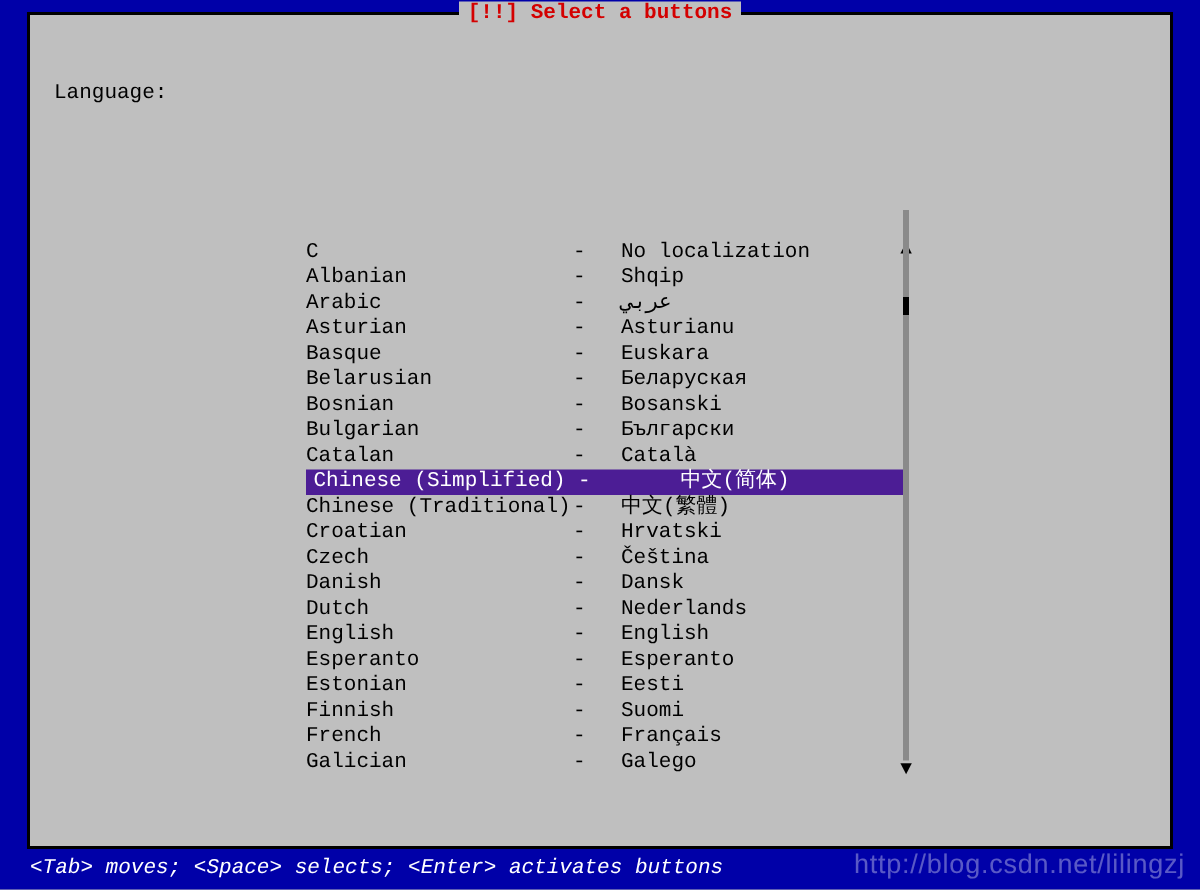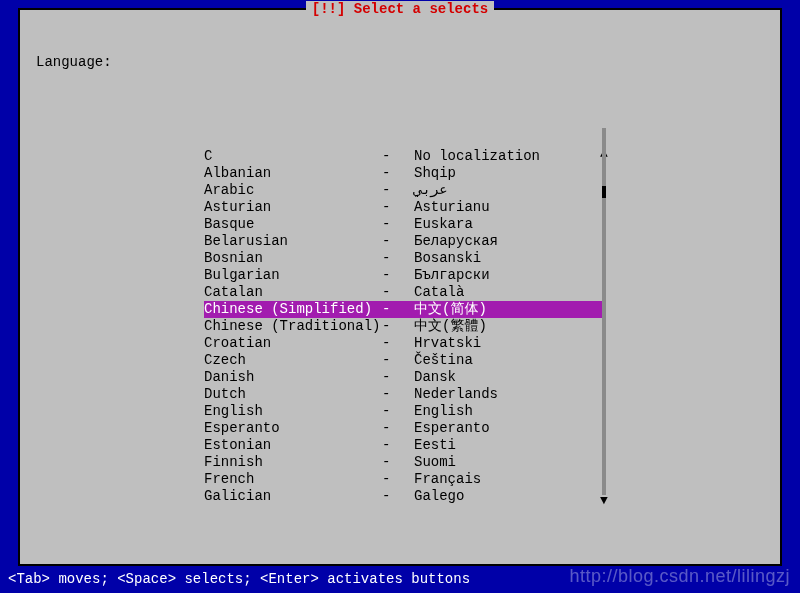--- a/index.html
+++ b/index.html
@@ -33,31 +33,31 @@
     background: #bfbfbf;
     color: #d40000;
     padding: 0 6px;
     font-weight: bold;
   }
   .content {
     padding: 12px 16px 0 16px;
     white-space: pre-wrap;
   }
   .instructions { margin-bottom: 14px; line-height: 17px; }
-  .label { margin-bottom: 14px; }
+  .label { margin-bottom: 26px; }
   .list-area {
     position: relative;
     margin-left: 168px;
     width: 400px;
   }
   .list {
     line-height: 17px;
   }
   .row { display: flex; white-space: pre; cursor: pointer; }
-  .row.selected { background: #a21caf; color: #fff; }
+  .row.selected { background: #4c1d95; color: #fff; text-align: center; }
   .lang-en { width: 178px; display: inline-block; }
   .sep { width: 32px; display: inline-block; }
   .lang-native { width: 152px; display: inline-block; }
   .scrollbar {
     position: absolute;
     left: 396px;
     top: 0;
     width: 8px;
     height: 391px;
   }
@@ -84,39 +84,40 @@
     top: 70px;
     height: 12px;
   }
   .status-bar {
     position: absolute;
     left: 0;
     bottom: 6px;
     width: 100%;
     color: #fff;
     font-size: 14px;
-    padding-left: 8px;
+    padding-left: 20px;
+    font-style: italic;
   }
   .watermark {
     position: absolute;
     right: 10px;
     bottom: 6px;
     color: rgba(255,255,255,0.35);
     font-family: Arial, sans-serif;
     font-size: 18px;
     letter-spacing: 0.5px;
     margin-left: 32px;
   }
 </style>
 </head>
 <body>
 
 <div class="dialog">
   <div class="title-bar">
-    <span class="title-text">[!!] Select a selects</span>
+    <span class="title-text">[!!] Select a buttons</span>
   </div>
   <div class="content">
     <div class="label">Language:</div>
     <div class="list-area">
       <div class="list" id="lang-list"><div class="row"><span class="lang-en">C</span><span class="sep">-  </span><span class="lang-native">No localization</span></div><div class="row"><span class="lang-en">Albanian</span><span class="sep">-  </span><span class="lang-native">Shqip</span></div><div class="row"><span class="lang-en">Arabic</span><span class="sep">-  </span><span class="lang-native">عربي</span></div><div class="row"><span class="lang-en">Asturian</span><span class="sep">-  </span><span class="lang-native">Asturianu</span></div><div class="row"><span class="lang-en">Basque</span><span class="sep">-  </span><span class="lang-native">Euskara</span></div><div class="row"><span class="lang-en">Belarusian</span><span class="sep">-  </span><span class="lang-native">Беларуская</span></div><div class="row"><span class="lang-en">Bosnian</span><span class="sep">-  </span><span class="lang-native">Bosanski</span></div><div class="row"><span class="lang-en">Bulgarian</span><span class="sep">-  </span><span class="lang-native">Български</span></div><div class="row"><span class="lang-en">Catalan</span><span class="sep">-  </span><span class="lang-native">Català</span></div><div class="row selected"><span class="lang-en">Chinese (Simplified)</span><span class="sep">-  </span><span class="lang-native">中文(简体)</span></div><div class="row"><span class="lang-en">Chinese (Traditional)</span><span class="sep">-  </span><span class="lang-native">中文(繁體)</span></div><div class="row"><span class="lang-en">Croatian</span><span class="sep">-  </span><span class="lang-native">Hrvatski</span></div><div class="row"><span class="lang-en">Czech</span><span class="sep">-  </span><span class="lang-native">Čeština</span></div><div class="row"><span class="lang-en">Danish</span><span class="sep">-  </span><span class="lang-native">Dansk</span></div><div class="row"><span class="lang-en">Dutch</span><span class="sep">-  </span><span class="lang-native">Nederlands</span></div><div class="row"><span class="lang-en">English</span><span class="sep">-  </span><span class="lang-native">English</span></div><div class="row"><span class="lang-en">Esperanto</span><span class="sep">-  </span><span class="lang-native">Esperanto</span></div><div class="row"><span class="lang-en">Estonian</span><span class="sep">-  </span><span class="lang-native">Eesti</span></div><div class="row"><span class="lang-en">Finnish</span><span class="sep">-  </span><span class="lang-native">Suomi</span></div><div class="row"><span class="lang-en">French</span><span class="sep">-  </span><span class="lang-native">Français</span></div><div class="row"><span class="lang-en">Galician</span><span class="sep">-  </span><span class="lang-native">Galego</span></div></div>
       <div class="scrollbar">
         <div class="sb-arrow">▲</div>
         <div class="sb-track"></div>
         <div class="sb-thumb"></div>
         <div class="sb-arrow" style="position:absolute;bottom:0;left:0;width:100%">▼</div>

